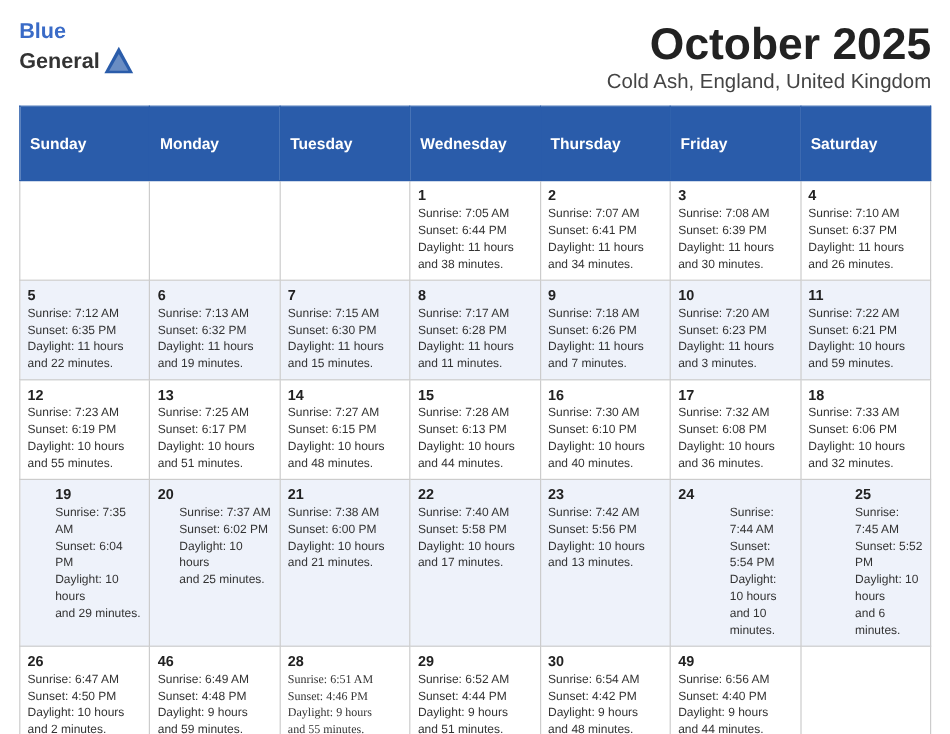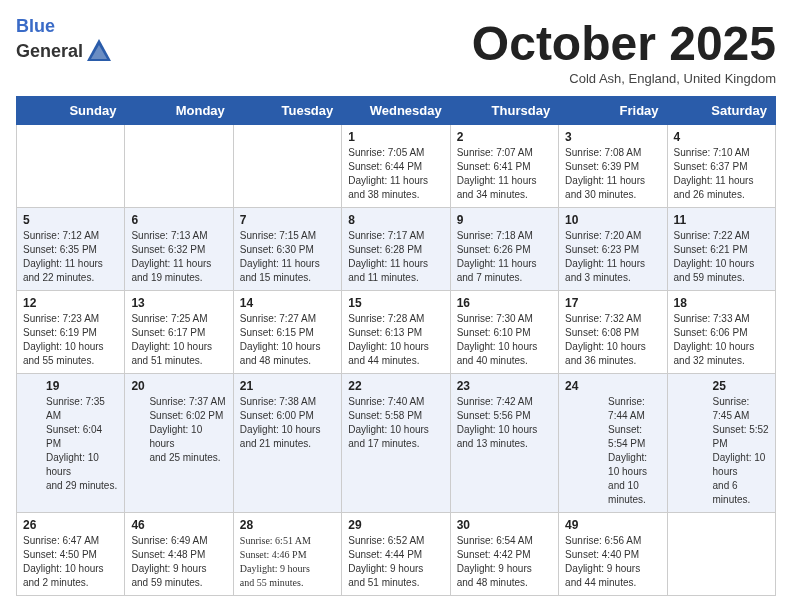--- a/index.html
+++ b/index.html
@@ -32,38 +32,38 @@
     }
     .logo-icon {
       width: 28px;
       height: 28px;
       margin-left: 2px;
     }
     .title-block {
       text-align: right;
     }
     .month-title {
-      font-size: 48px;
+      font-size: 37px;
       font-weight: bold;
       color: #222;
     }
     .location-title {
-      font-size: 13px;
+      font-size: 17px;
       color: #444;
     }
     .calendar {
       width: 100%;
       border-collapse: collapse;
       border: 1px solid #ccc;
     }
     .calendar th {
       background-color: #2a5caa;
       color: #fff;
-      text-align: right;
-      padding: 6px 8px;
+      text-align: left;
+      padding: 23px 8px;
       font-size: 13px;
       border: 1px solid #2a5caa;
     }
     .calendar td {
       vertical-align: top;
       border: 1px solid #ccc;
       padding: 5px 6px;
       width: 14.28%;
       min-height: 80px;
       font-size: 10.5px;

